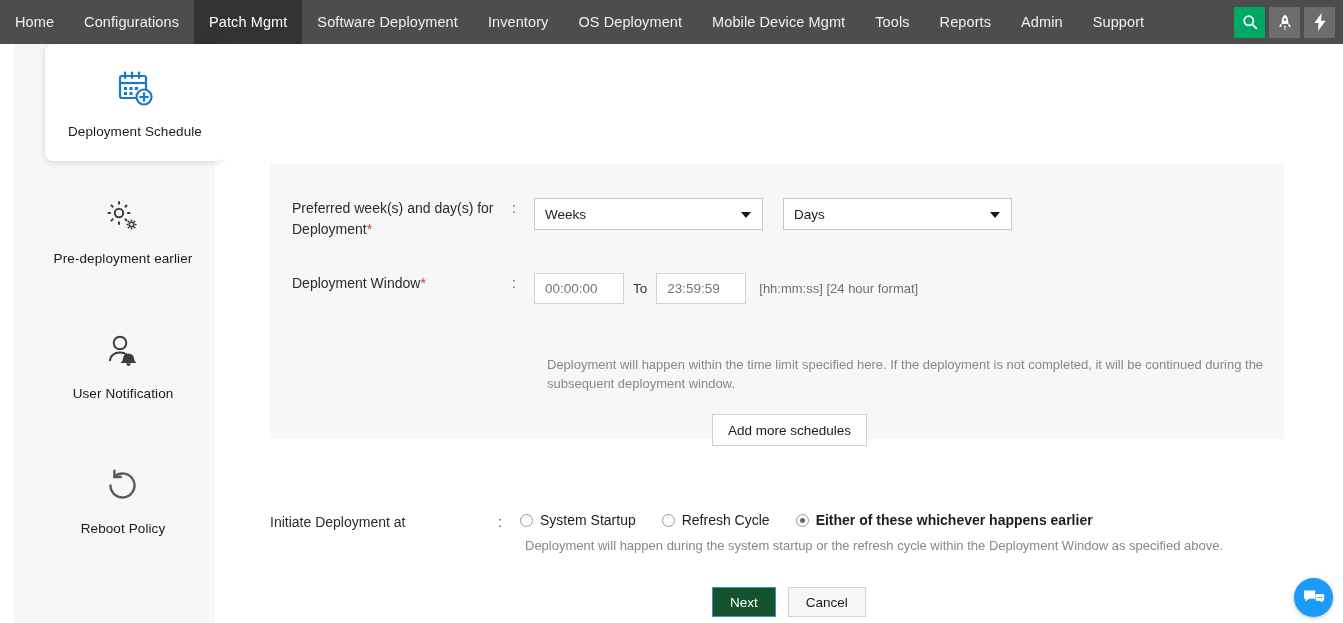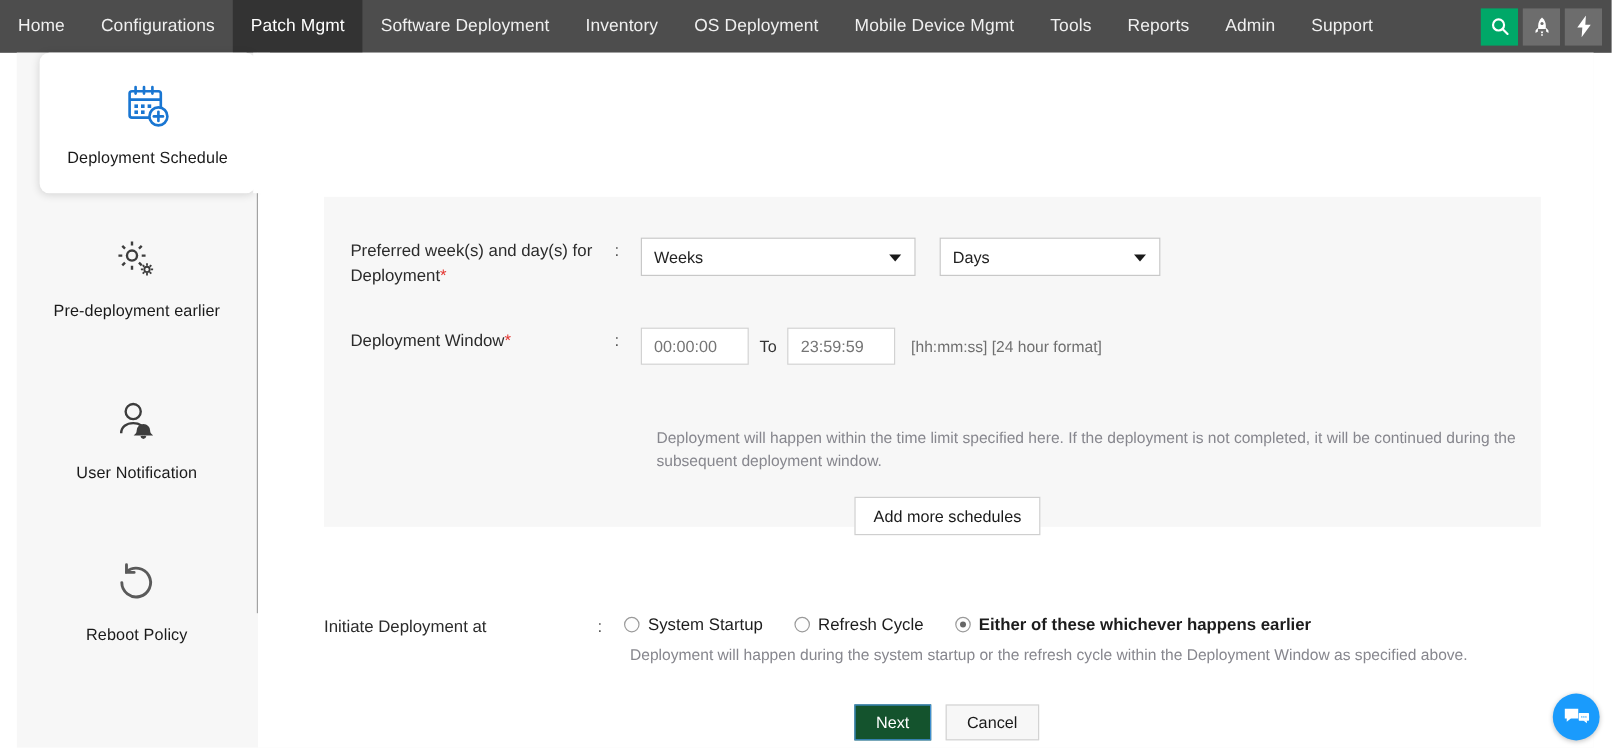--- a/index.html
+++ b/index.html
@@ -40,24 +40,24 @@
 
   
   #page-shell {
     position: absolute; top: 44px; left: 14px;
     width: 1314px; height: 579px;
     background: #f7f7f7;
   }
 
   
   #sidebar {
-    position: absolute; top: 0; left: 0;
+    position: absolute; top: 0; left: 12px;
     width: 201px; height: 467px;
     background: #f7f7f7;
-    border-right: 1px solid #a3a3a3;
+    border-right: 7px solid #a3a3a3;
   }
   .side-item {
     position: relative;
     width: 100%;
     padding: 22px 8px 18px;
     text-align: center;
     cursor: pointer;
   }
   .side-item .side-ico {
     display: block;
@@ -170,21 +170,21 @@
   }
   .select-box .caret {
     position: absolute; right: 11px; top: 50%;
     margin-top: -2px;
     width: 0; height: 0;
     border-left: 5px solid transparent;
     border-right: 5px solid transparent;
     border-top: 6px solid #1a1a1a;
   }
   #sel-weeks { width: 229px; }
-  #sel-days  { width: 184px; margin-left: 20px; }
+  #sel-days  { width: 229px; margin-left: 20px; }
 
   #dep-window-row { position: absolute; left: 22px; top: 109px; width: 960px; }
   #dep-window-row .flabel { width: 220px; }
   #dep-window-row .fcolon { width: 22px; }
   .time-input {
     width: 90px; height: 31px;
     border: 1px solid #d2d2d2;
     background: #fff;
     font-size: 13.5px;
     color: #9b9b9b;

